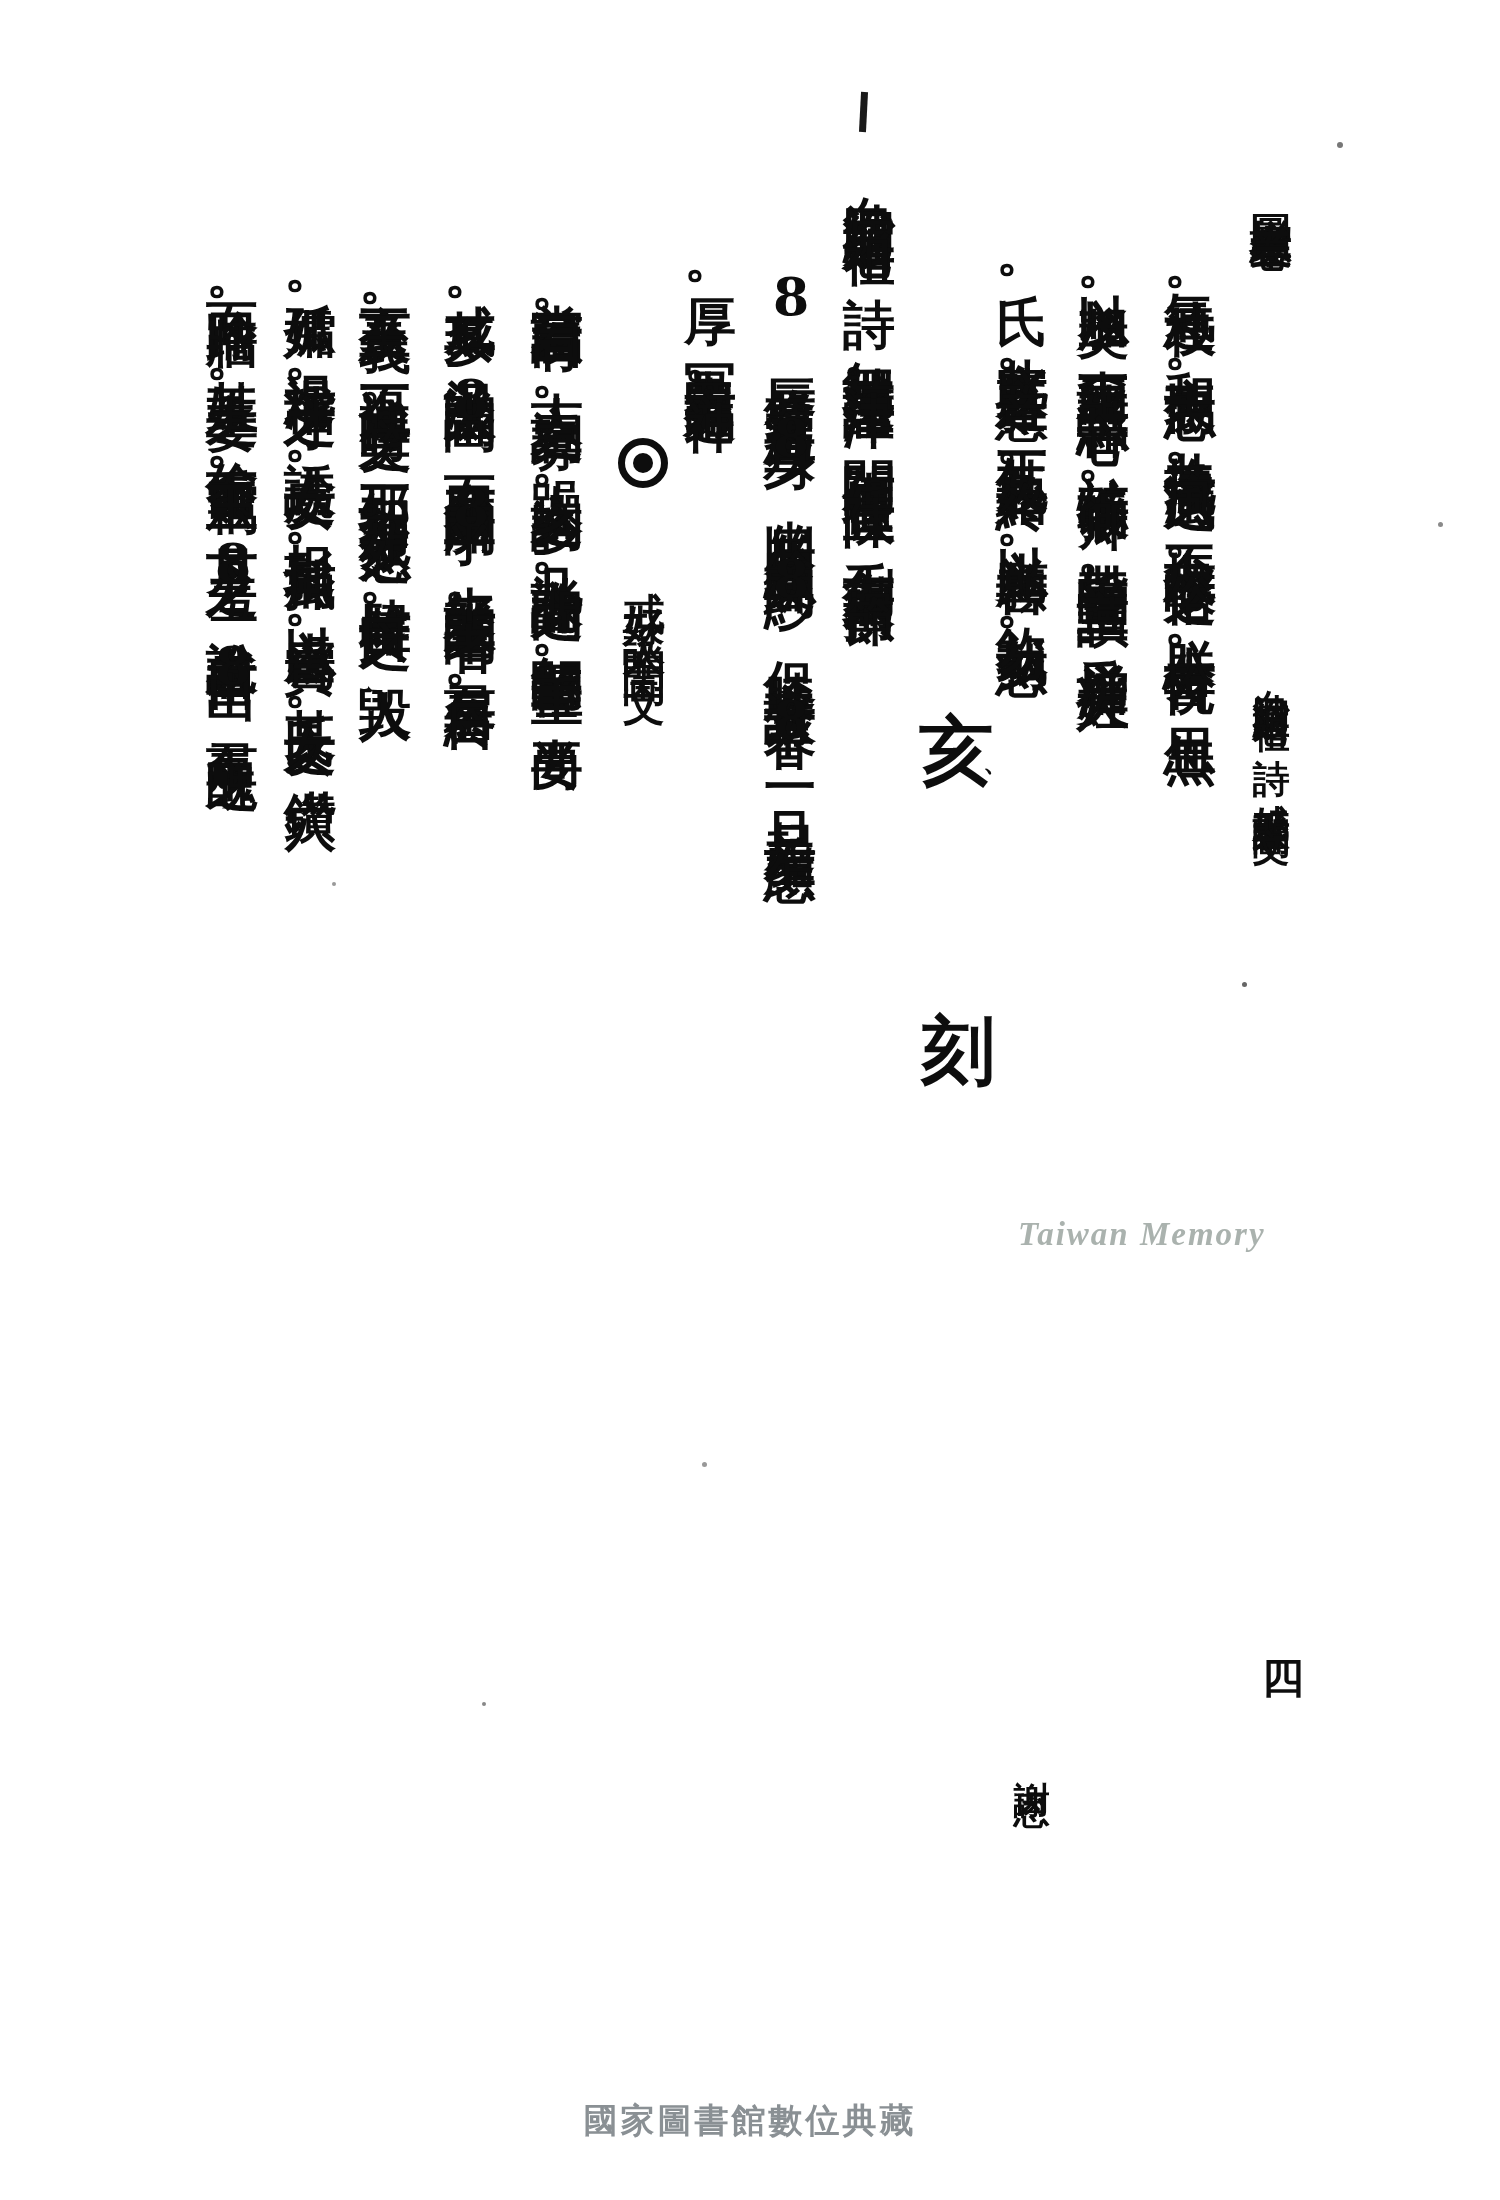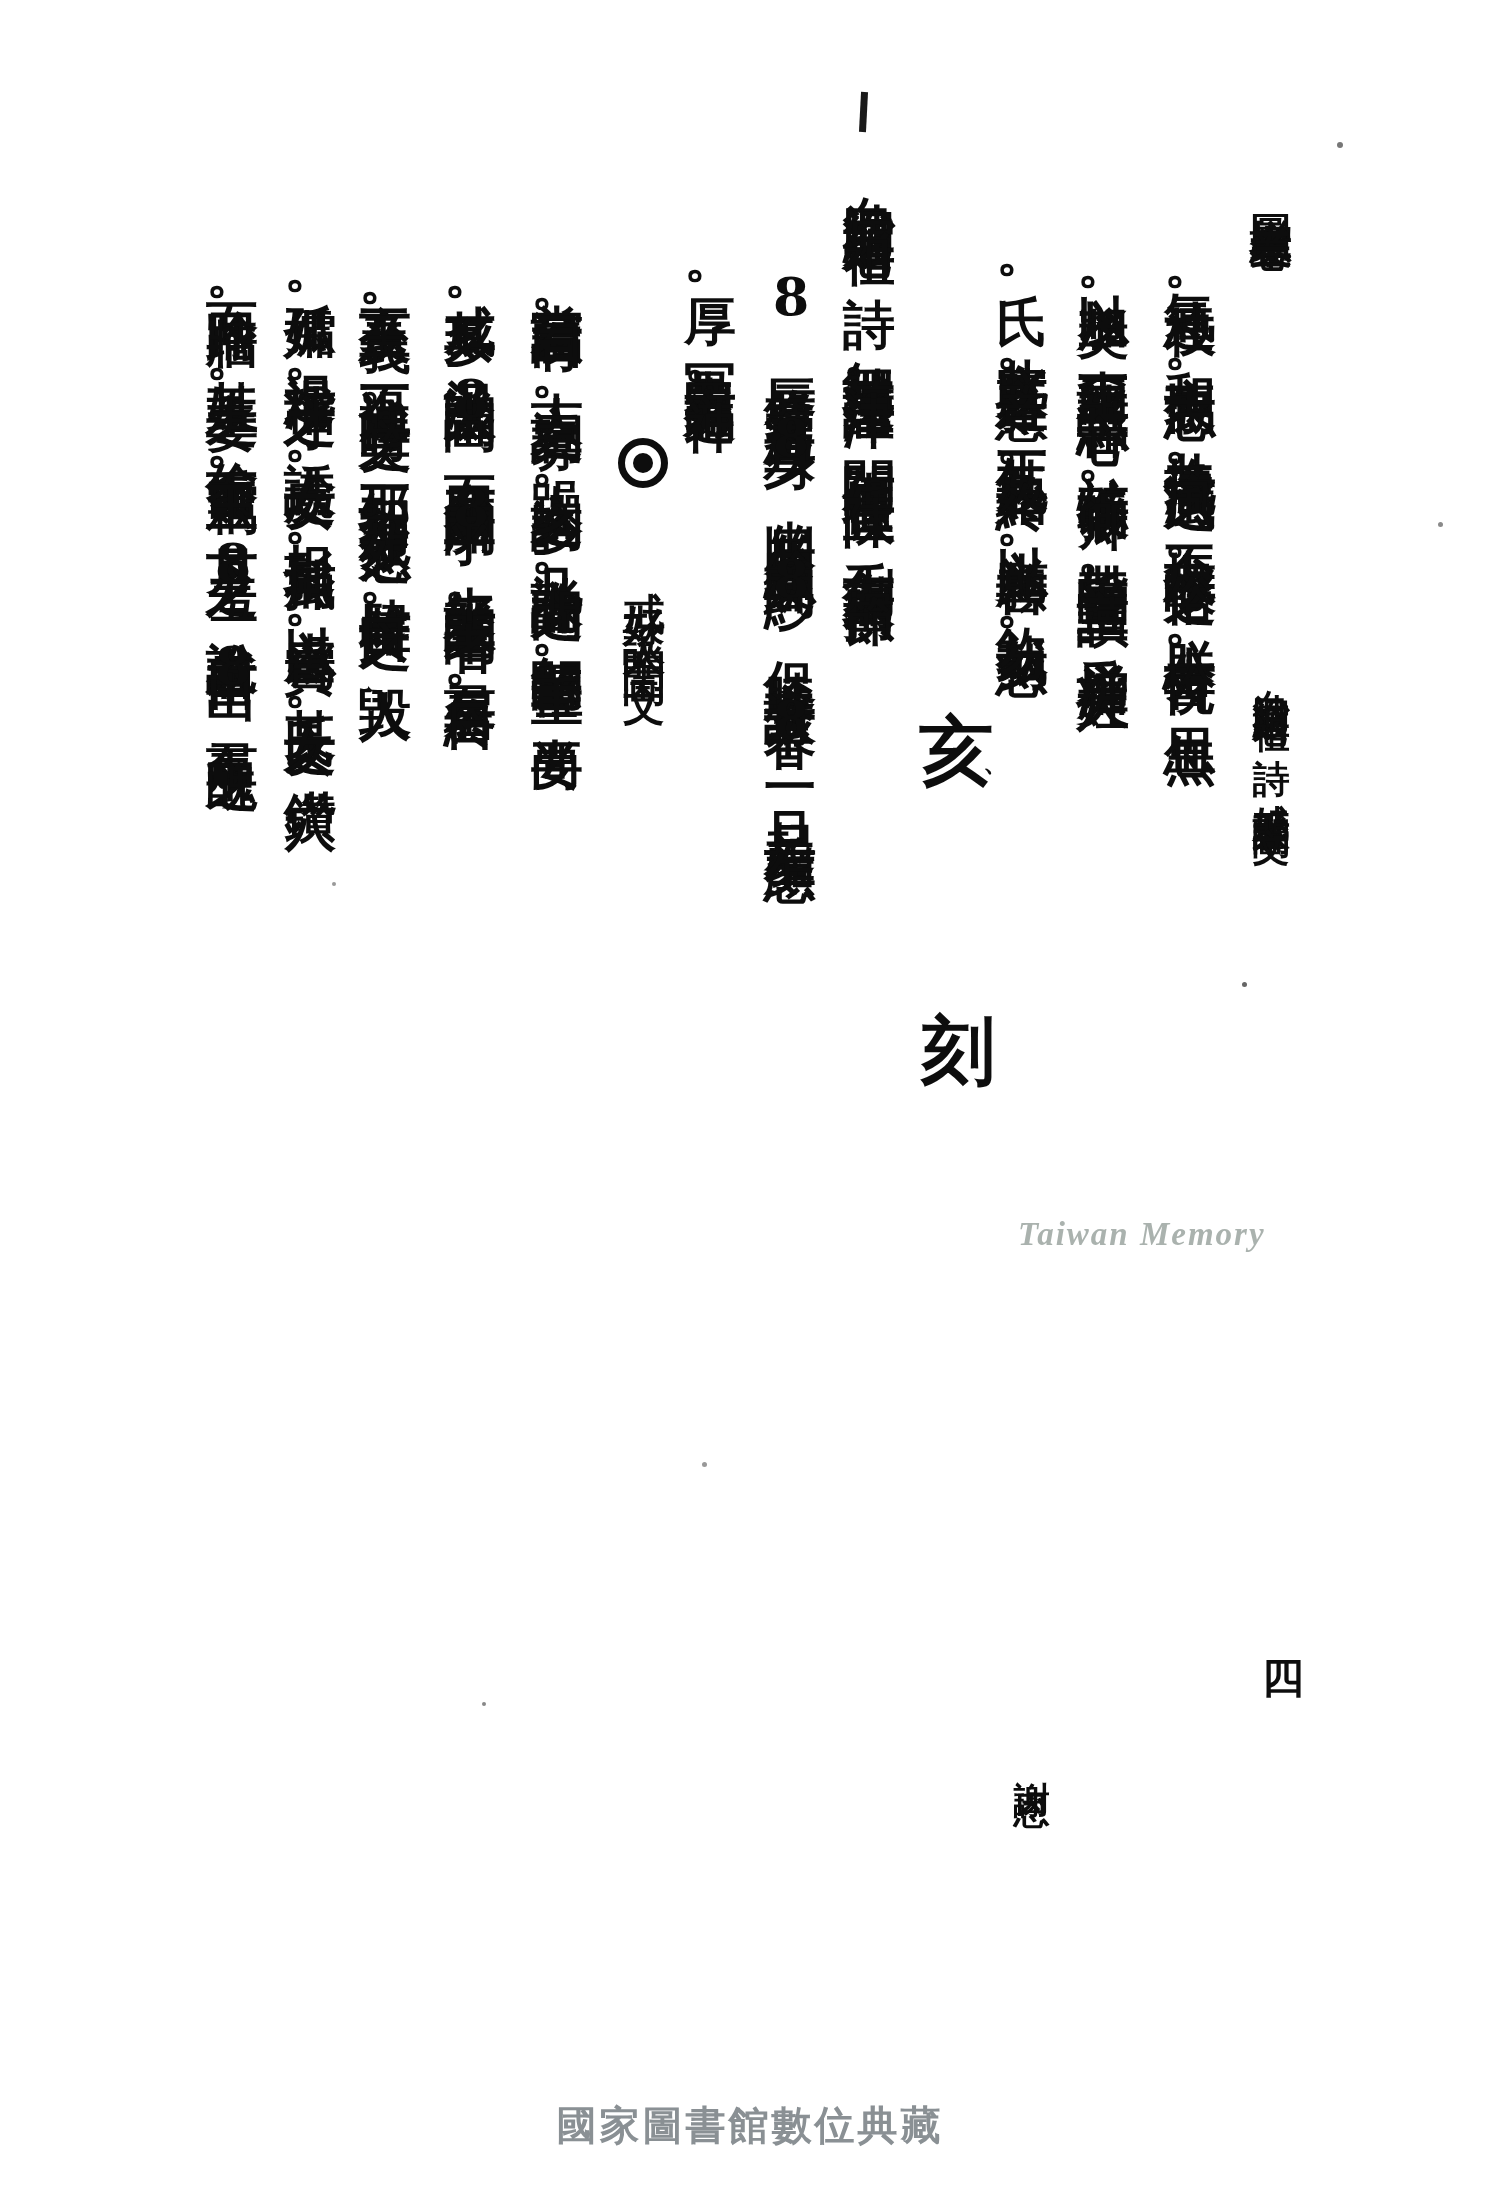--- a/index.html
+++ b/index.html
@@ -44,21 +44,21 @@
     font-family:"DejaVu Serif", serif;
   }
   .wm-latin{
     position:absolute;left:1002px;top:1216px;font-size:33px;letter-spacing:2px;
     font-style:italic;font-weight:700;color:rgba(125,136,130,0.65);white-space:nowrap;
     font-family:"Liberation Serif", serif;
     margin-left:16px;
   }
   .footer-caption{
     position:absolute;left:0;right:0;top:2098px;text-align:center;
-    font-size:40px;letter-spacing:3px;font-weight:700;color:#8a9094;
+    font-size:34px;letter-spacing:3px;font-weight:700;color:#8a9094;
     font-family:"DejaVu Sans", sans-serif;
   }
   
   .ink-tick{position:absolute;left:860px;top:92px;width:7px;height:40px;background:#1a1a1a;transform:rotate(3deg);}
   .speck{position:absolute;border-radius:50%;background:#777;}
   .s1{left:1337px;top:142px;width:6px;height:6px;}
   .s2{left:702px;top:1462px;width:5px;height:5px;background:#999;}
   .s3{left:482px;top:1702px;width:4px;height:4px;background:#888;}
   .s4{left:1242px;top:982px;width:5px;height:5px;background:#666;}
   .s5{left:332px;top:882px;width:4px;height:4px;background:#999;}

